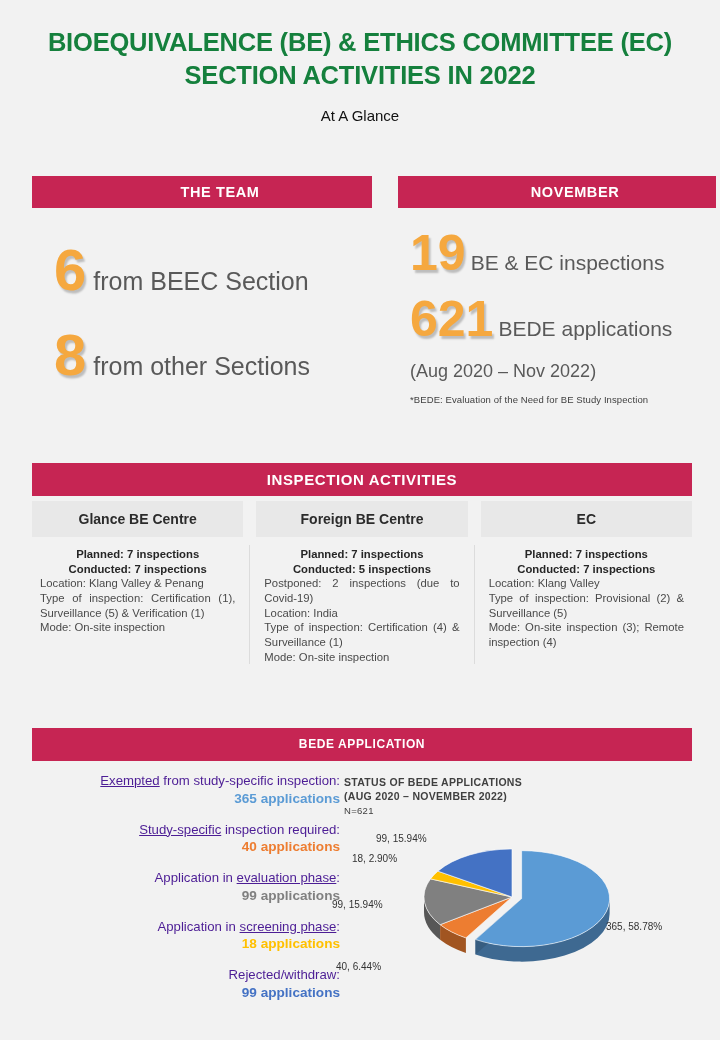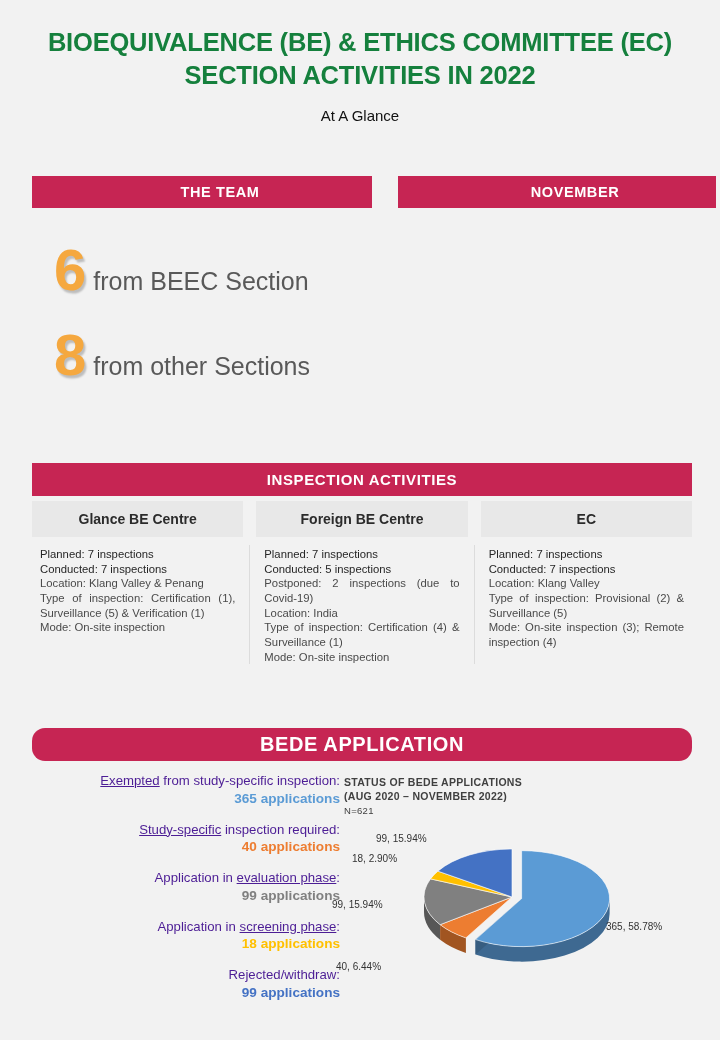--- a/index.html
+++ b/index.html
@@ -55,27 +55,27 @@
   
   .insp-wrap { position: absolute; top: 463px; left: 32px; width: 660px; }
   .bar-insp { height: 33px; line-height: 33px; font-size: 15px; }
   .insp-cards { display: flex; margin-top: 5px; gap: 6px; }
   .insp-card { flex: 1; }
   .insp-head {
     background: #e8e8e8; height: 36px; line-height: 36px;
     text-align: center; font-size: 14px; font-weight: bold; color: #2b2b2b;
   }
   .insp-body { padding: 10px 8px 0 8px; font-size: 11.3px; color: #4a4a4a; line-height: 1.30; }
-  .insp-body .b { font-weight: normal; color: #262626; }
+  .insp-body .b { font-weight: bold; color: #262626; text-align: center; }
   .insp-body p { text-align: justify; }
   .sep { width: 1px; background: #dcdcdc; margin-top: 44px; }
 
   
   .bede-wrap { position: absolute; top: 728px; left: 32px; width: 660px; }
-  .bar-bede { height: 33px; line-height: 33px; font-size: 20px; border-radius: 13px; }
+  .bar-bede { height: 33px; line-height: 33px; font-size: 12px; }
   .bede-content { display: flex; margin-top: 12px; }
   .bede-list { width: 312px; text-align: right; padding-right: 4px; }
   .bede-item { margin-bottom: 16px; }
   .bede-label { font-size: 13.2px; color: #4c1d95; line-height: 1.25; }
   .bede-label u { text-decoration: underline; }
   .bede-value { font-size: 13.6px; font-weight: bold; margin-top: 1px; }
 
   
   .chart-area { flex: 1; position: relative; }
   .chart-title {
@@ -110,20 +110,32 @@
         </div>
         <div class="stat-line">
           <span class="big-num">8</span>
           <span class="stat-text">from other Sections</span>
         </div>
       </div>
     </div>
 
     <div class="col-over">
       <div class="bar bar-top">NOVEMBER</div>
+      <div class="over-body">
+        <div class="stat-line">
+          <span class="big-num">19</span>
+          <span class="stat-text">BE &amp; EC inspections</span>
+        </div>
+        <div class="stat-line">
+          <span class="big-num">621</span>
+          <span class="stat-text">BEDE applications</span>
+        </div>
+        <div class="over-period">(Aug 2020 – Nov 2022)</div>
+        <div class="over-note">*BEDE: Evaluation of the Need for BE Study Inspection</div>
+      </div>
     </div>
 
   </div>
 
   <div class="insp-wrap">
     <div class="bar bar-insp">INSPECTION ACTIVITIES</div>
     <div class="insp-cards">
 
       <div class="insp-card">
         <div class="insp-head">Glance BE Centre</div>

